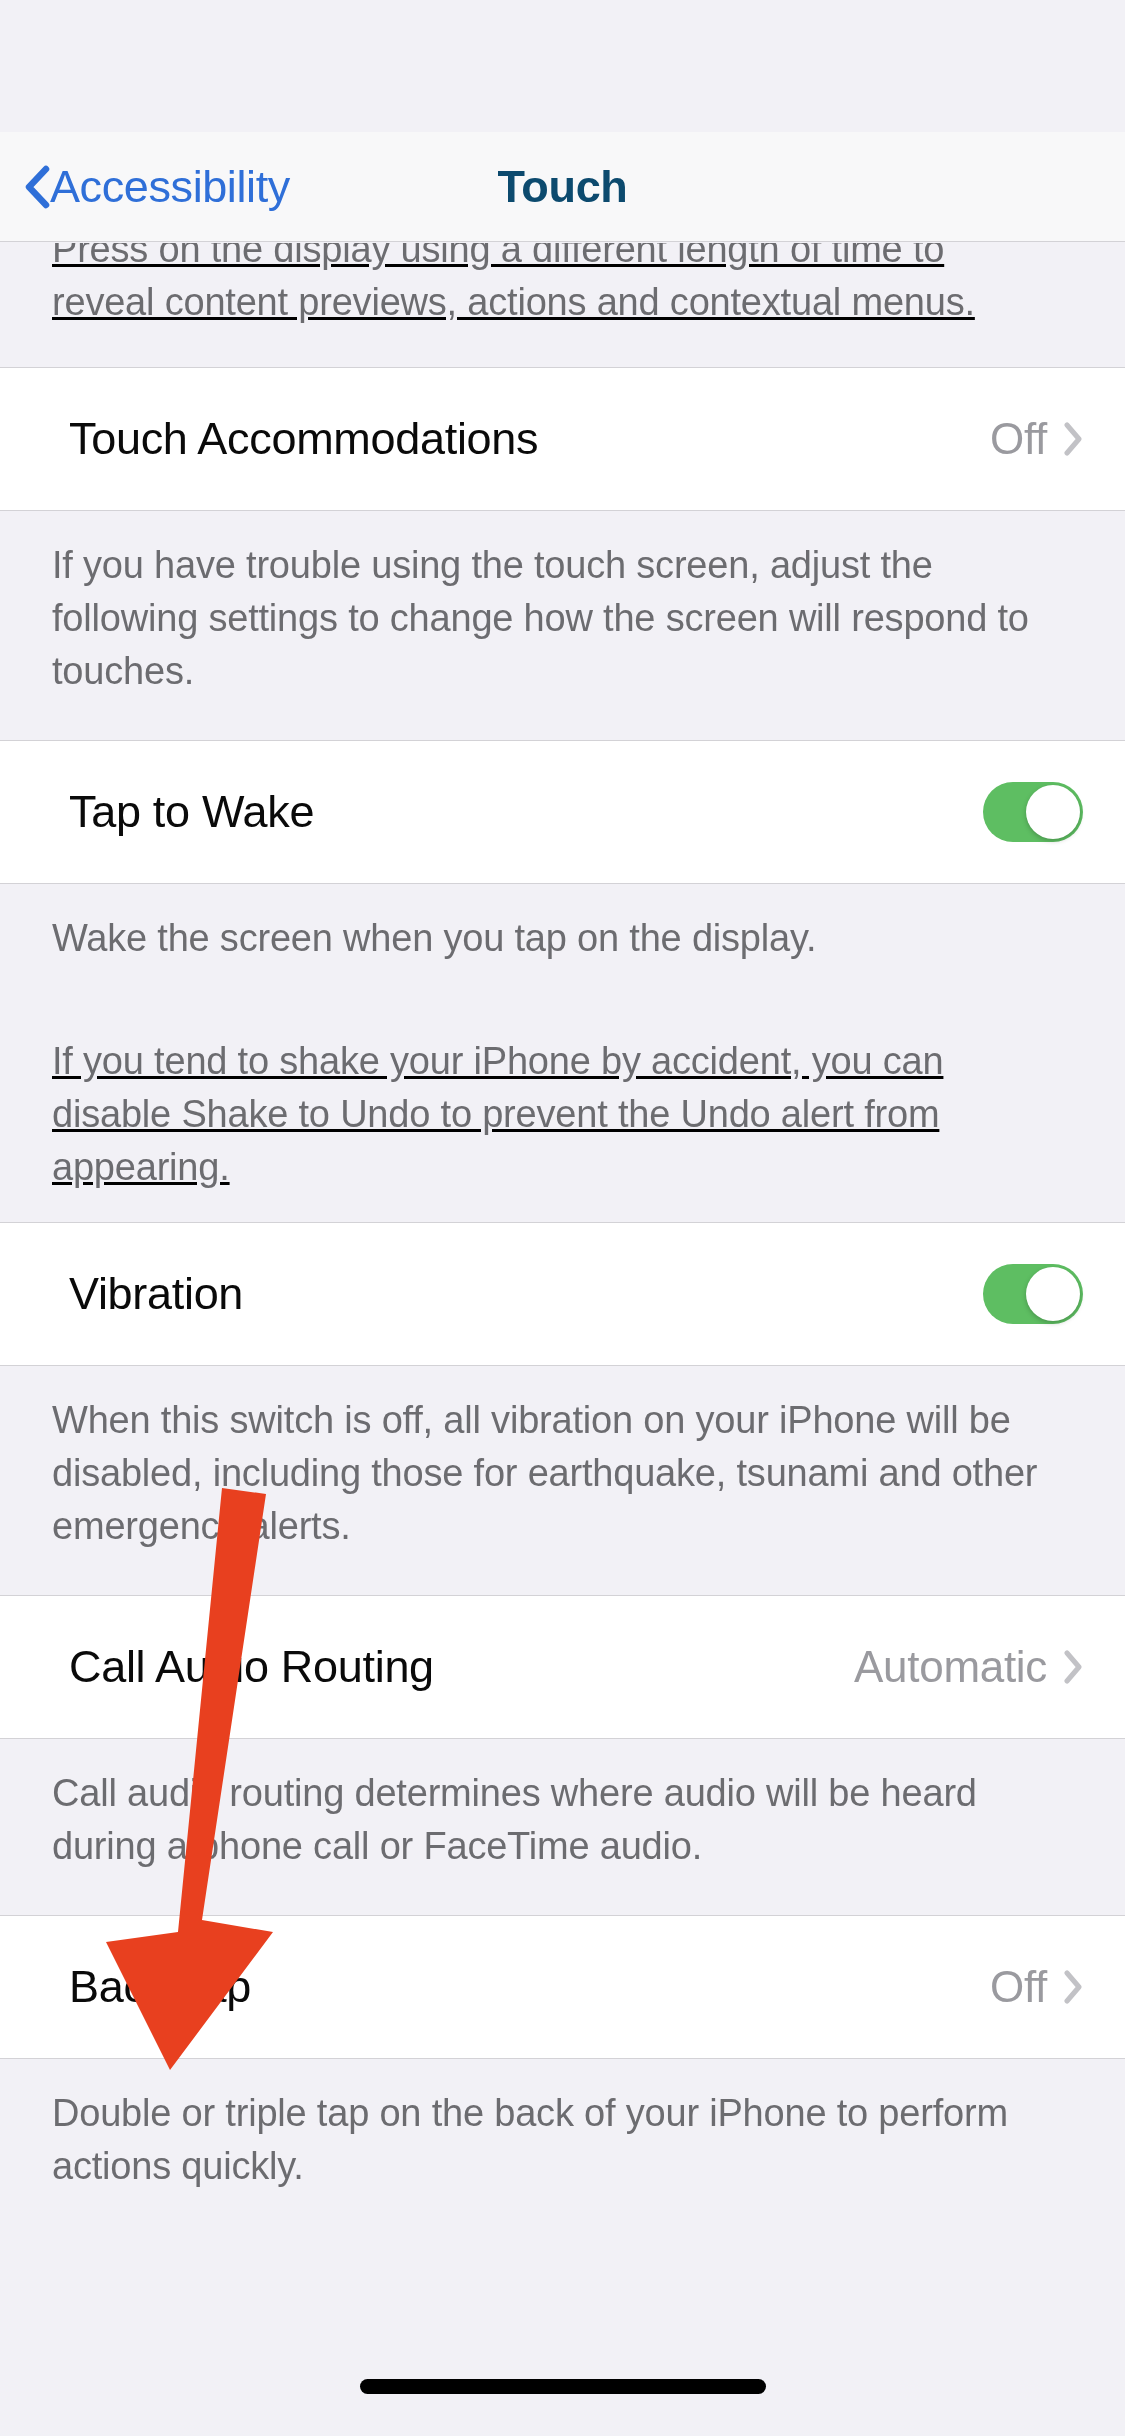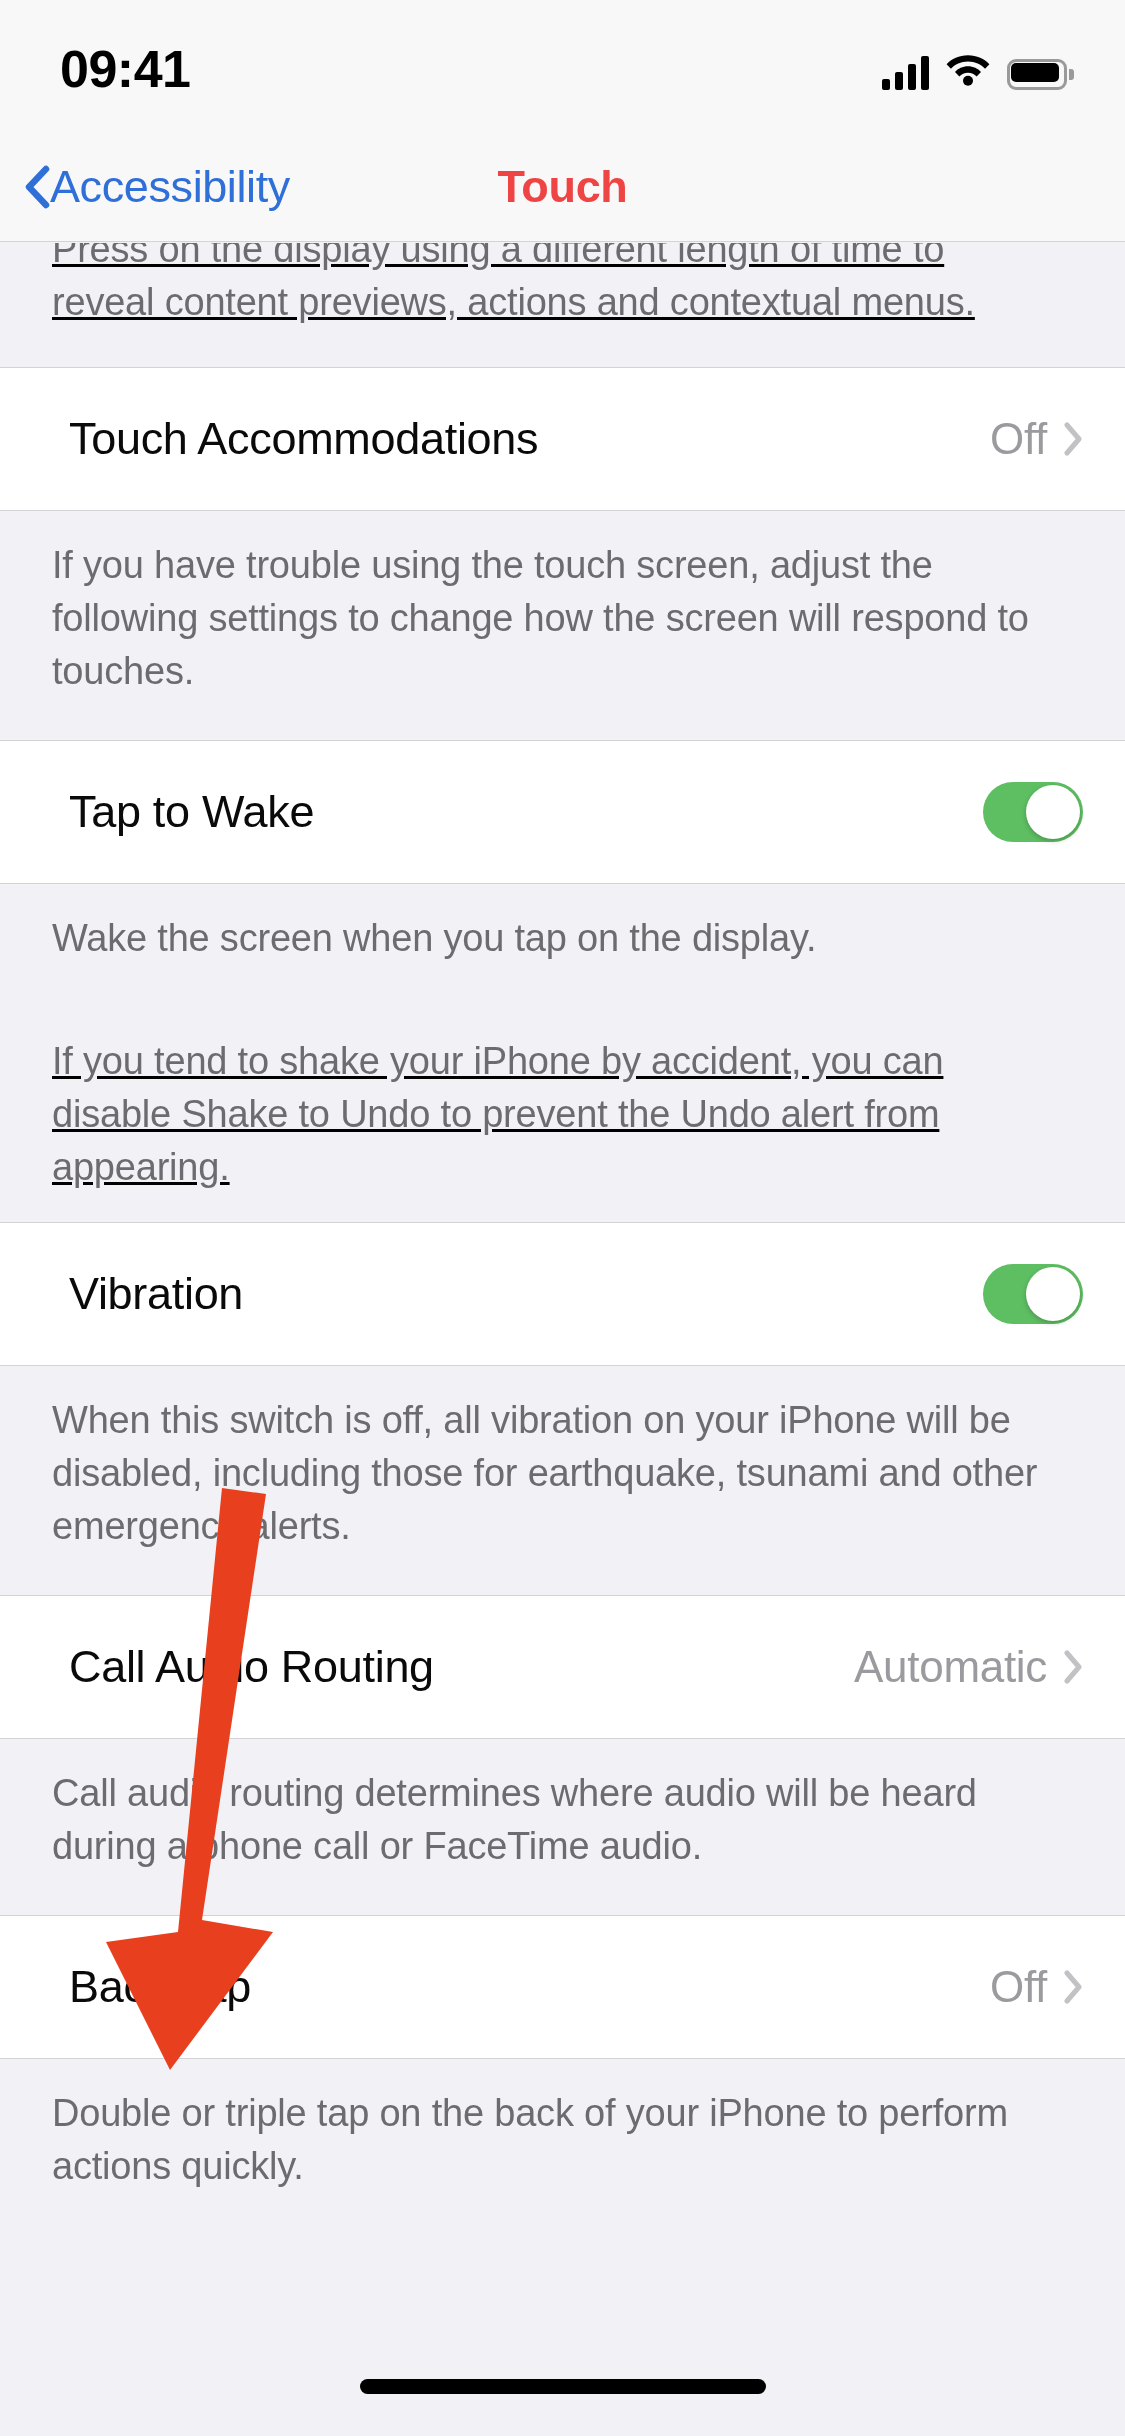--- a/index.html
+++ b/index.html
@@ -75,21 +75,21 @@
     cursor:pointer;
   }
   .chev-back { width:26px; height:44px; display:block; }
   #back-label {
     font-size:45px; color:#2F6FD8; letter-spacing:-0.4px;
   }
   #nav-title {
     position:absolute; left:0; top:0;
     width:1125px; height:110px;
     display:flex; align-items:center; justify-content:center;
-    font-size:45px; font-weight:bold; color:#ef4444;
+    font-size:45px; font-weight:bold; color:#0c4a6e;
     letter-spacing:-0.3px;
     pointer-events:none;
   }
 
   
   #content {
     position:absolute; top:243px; left:0;
     width:1125px; height:2110px;
     background:#F2F1F6;
     overflow:hidden;
@@ -170,43 +170,20 @@
     width:406px; height:15px;
     border-radius:9px;
     background:#000000;
   }
 </style>
 </head>
 <body>
 
 <div id="screen">
 
-  <div id="status-bar">
-    <div id="status-time">09:41</div>
-    <div id="status-icons">
-      <span class="sig-bars">
-        <i></i>
-          <i></i>
-          <i></i>
-          <i></i>
-      </span>
-      <span>
-        <svg class="wifi-icon" viewBox="0 0 44 34">
-          <path d="M22 3.2C13.2 3.2 5.4 6.9 0.6 12.2l4.3 4.6C8.8 12.5 15 9.5 22 9.5s13.2 3 17.1 7.3l4.3-4.6C38.6 6.9 30.8 3.2 22 3.2z" fill="#000"></path>
-          <path d="M22 14.3c-5.3 0-10 2.3-13 5.6l4.4 4.7c2-2.3 5.1-3.8 8.6-3.8s6.6 1.5 8.6 3.8l4.4-4.7c-3-3.3-7.7-5.6-13-5.6z" fill="#000"></path>
-          <circle cx="22" cy="28.8" r="5" fill="#000"></circle>
-        </svg>
-      </span>
-      <span class="batt">
-        <span class="shell"></span>
-        <span class="fill"></span>
-        <span class="nub"></span>
-      </span>
-    </div>
-  </div>
 
   <div id="nav-bar">
     <div id="back-button">
       <span>
         <svg class="chev-back" viewBox="0 0 26 44">
           <polyline points="22,4 5,22 22,40" fill="none" stroke="#2F6FD8" stroke-width="6.5" stroke-linecap="round" stroke-linejoin="round"></polyline>
         </svg>
       </span>
       <span id="back-label">Accessibility</span>
     </div>

